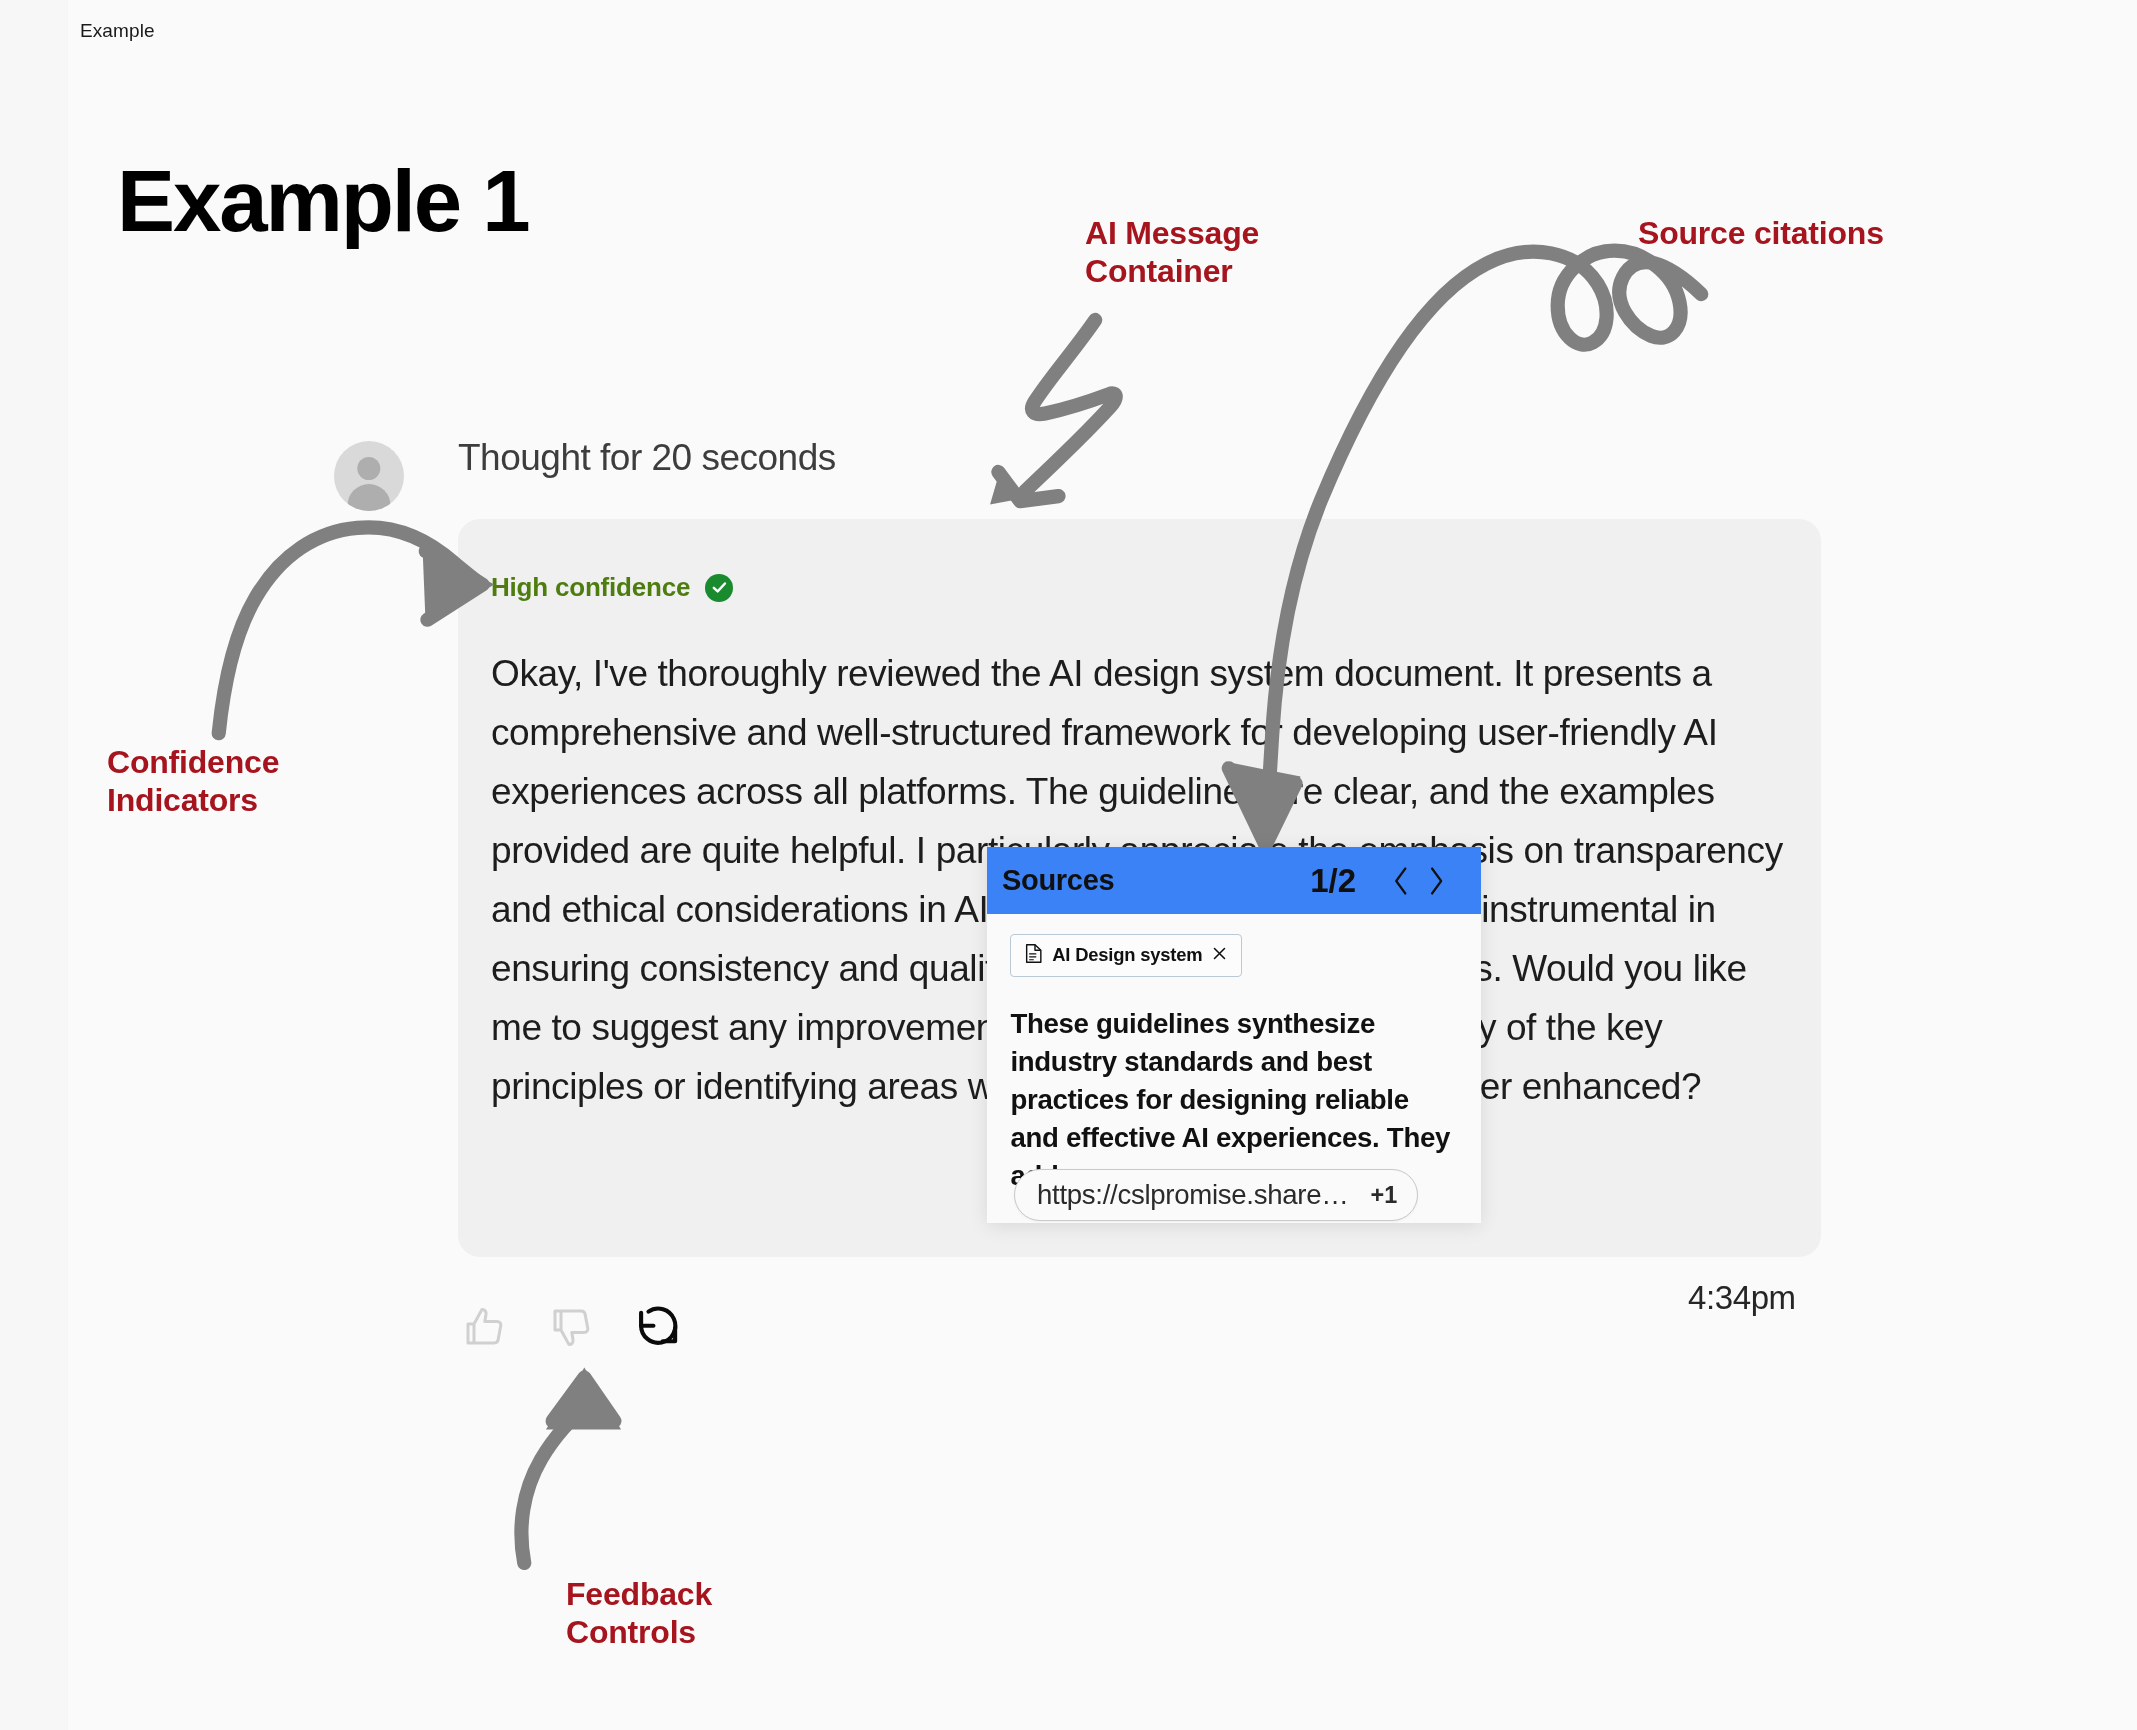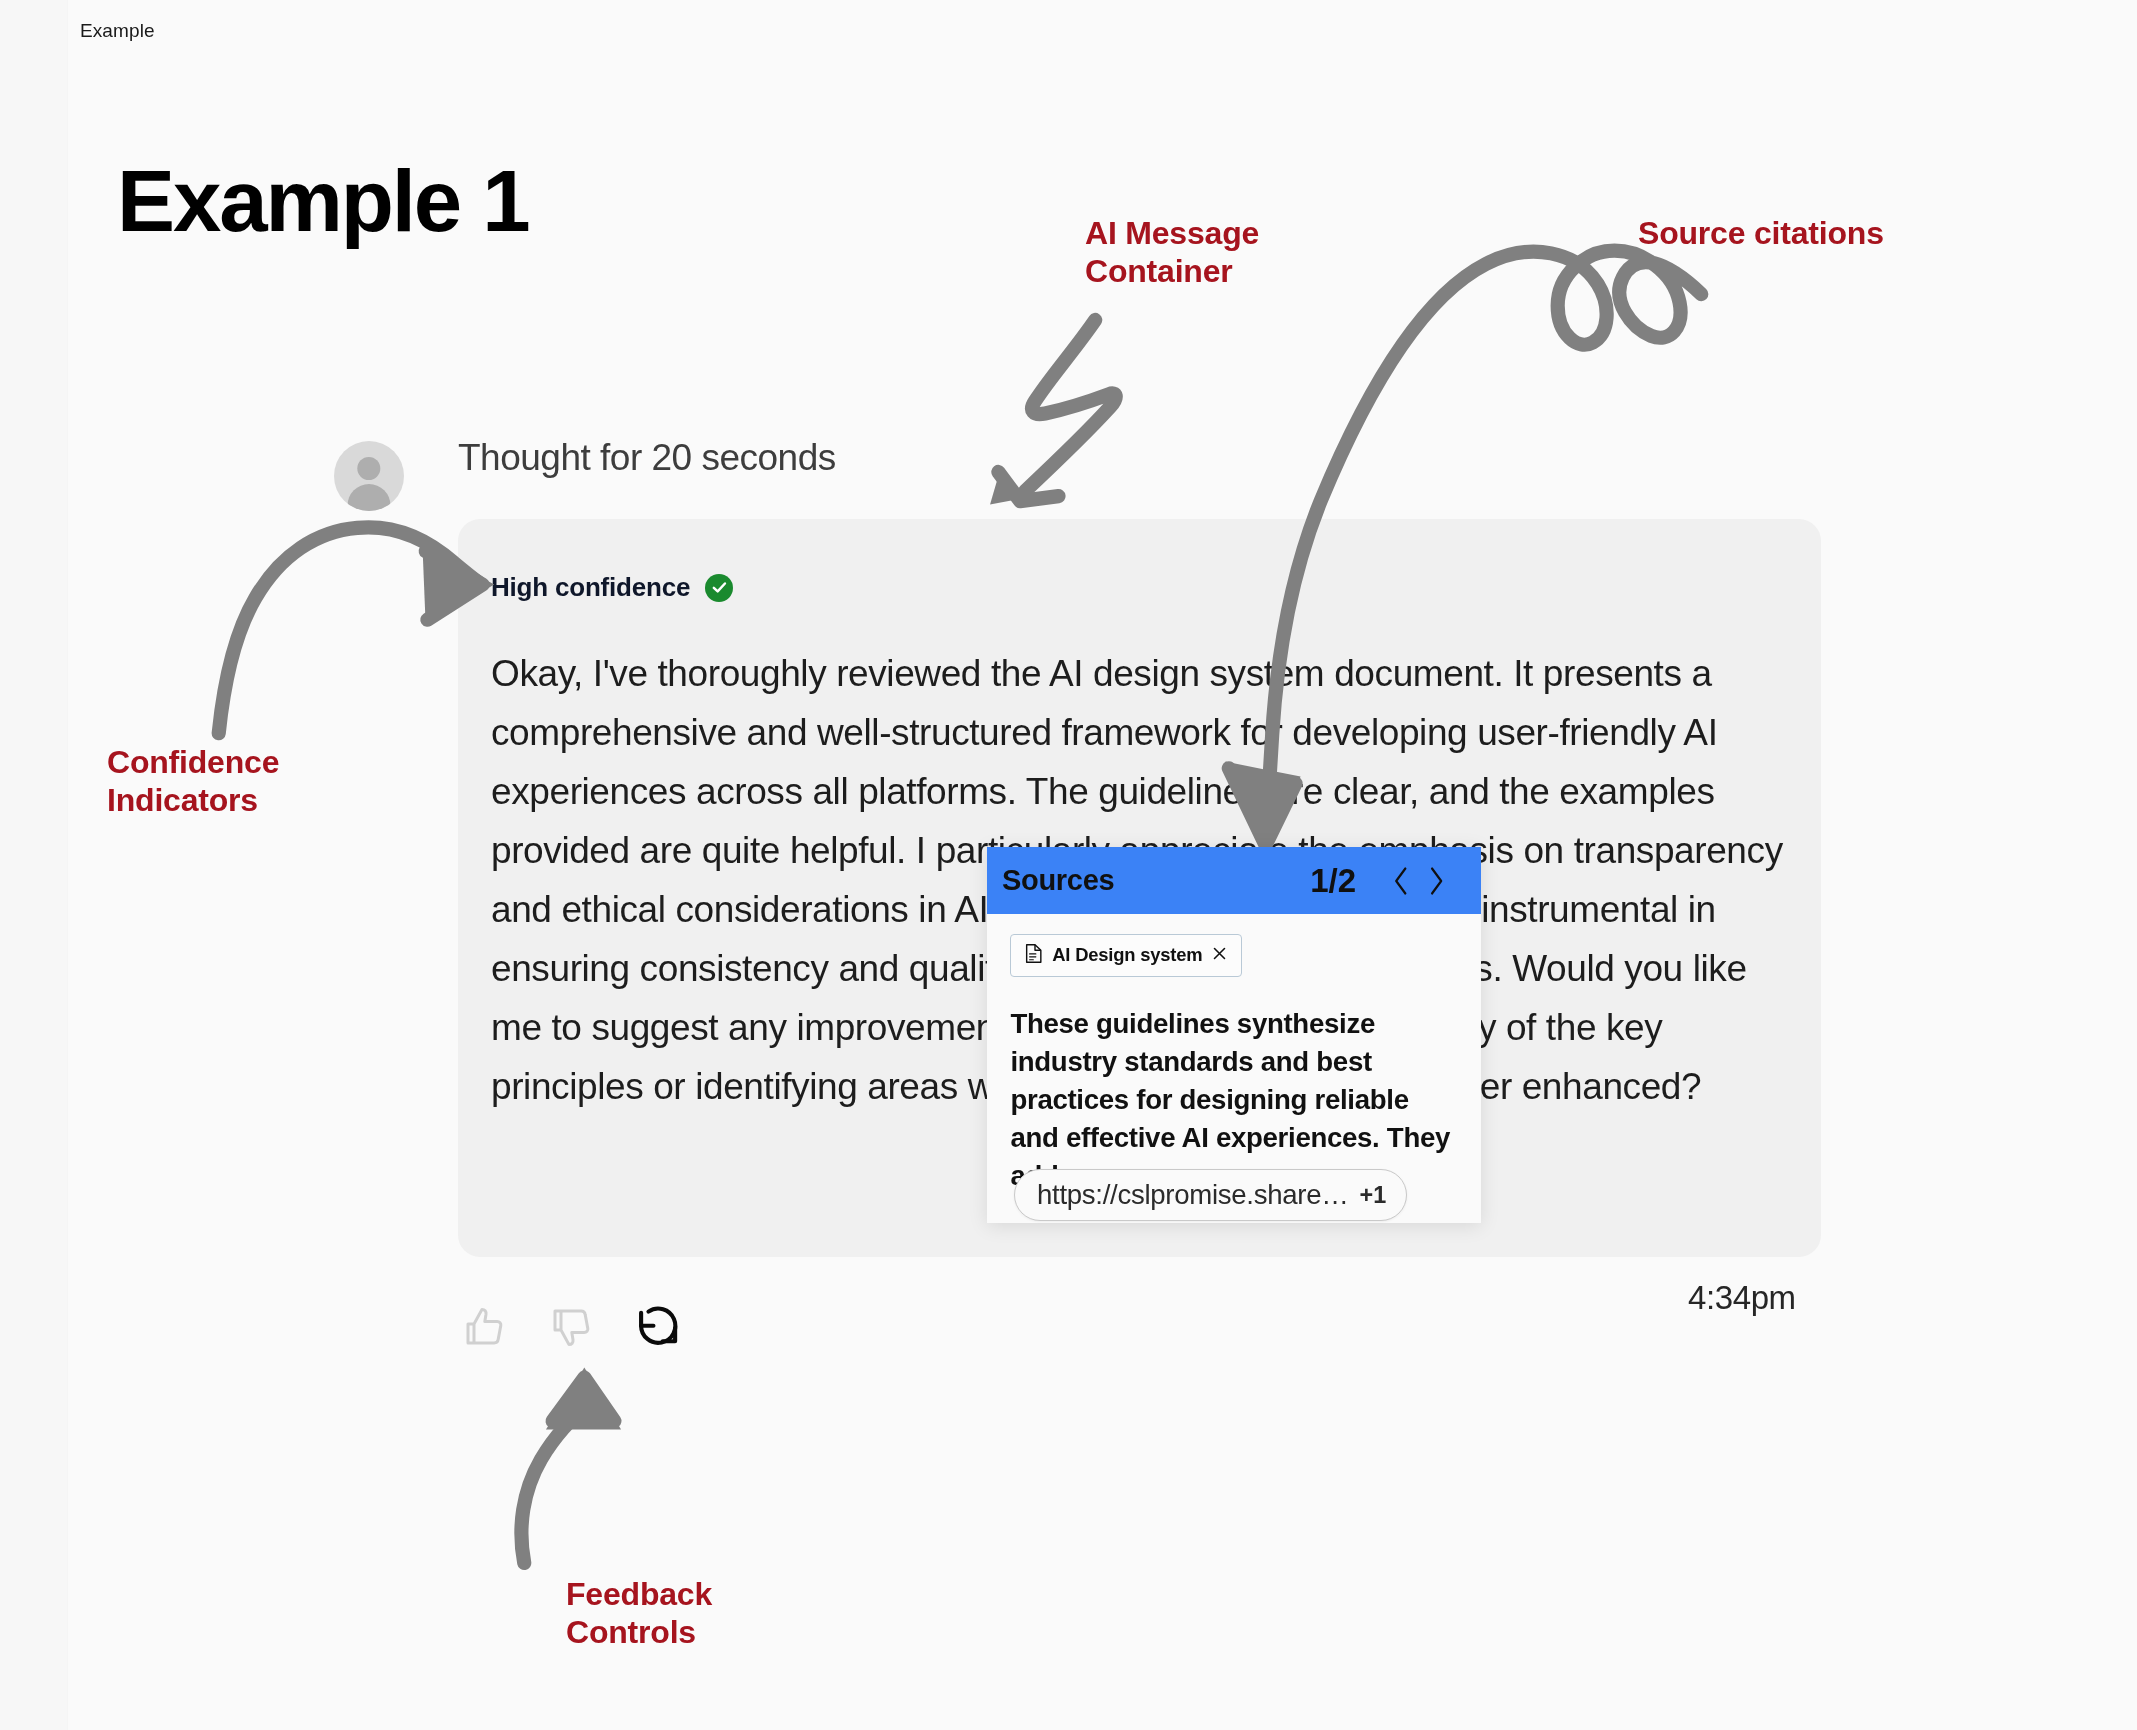--- a/index.html
+++ b/index.html
@@ -117,21 +117,21 @@
   .confidence-row {
     position: absolute;
     left: 33px; top: 53px;
     display: flex;
     align-items: center;
     gap: 15px;
   }
   .confidence-text {
     font-size: 26px;
     font-weight: 700;
-    color: #0f172a;
+    color: #4d7c0f;
     letter-spacing: -0.2px;
   }
   .confidence-check {
     width: 28px; height: 28px;
     border-radius: 50%;
     background: #1a8a2e;
     display: flex;
     align-items: center;
     justify-content: center;
   }
@@ -150,21 +150,21 @@
   .citation-chip {
     position: absolute;
     left: 1014px; top: 1169px;
     height: 52px;
     padding: 0 20px 0 22px;
     background: #fafafa;
     border: 1.7px solid #c9c9c9;
     border-radius: 27px;
     display: flex;
     align-items: center;
-    gap: 11px;
+    gap: 22px;
     box-shadow: 0 0.8px 2.5px rgba(0,0,0,0.06);
     z-index: 6;
   }
   .citation-url {
     font-size: 27.6px;
     color: #2b2b2b;
     letter-spacing: -0.3px;
     white-space: nowrap;
   }
   .citation-more {

